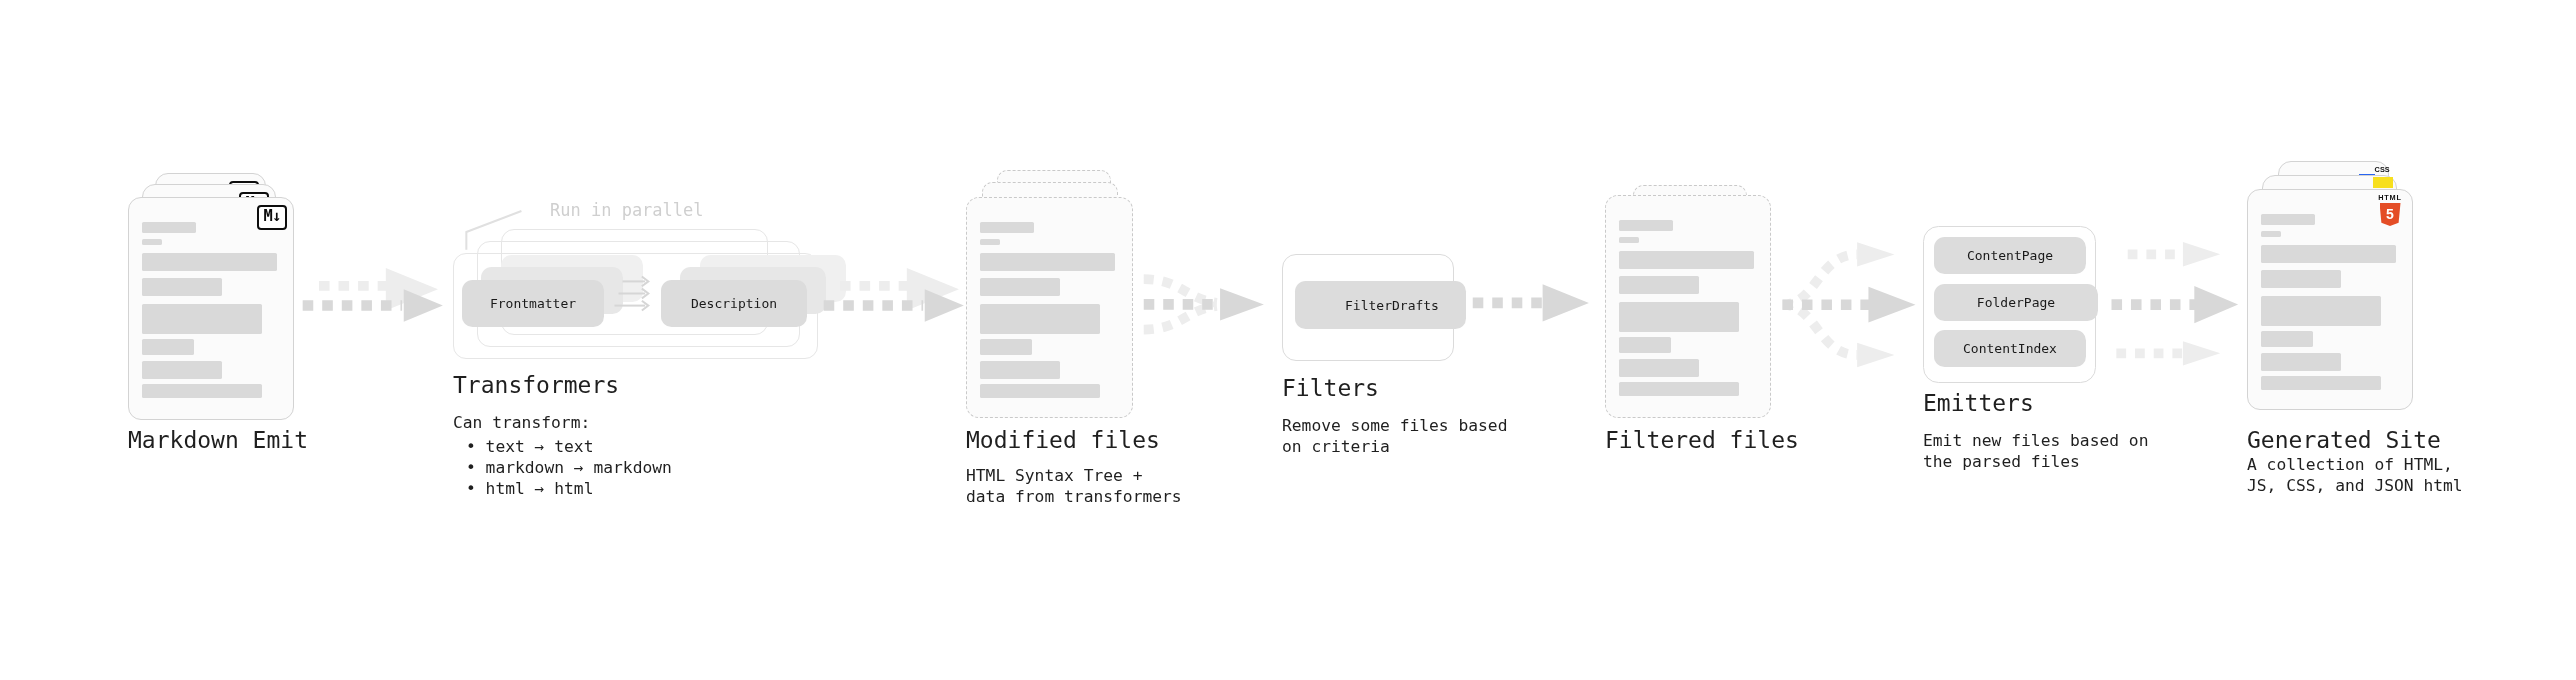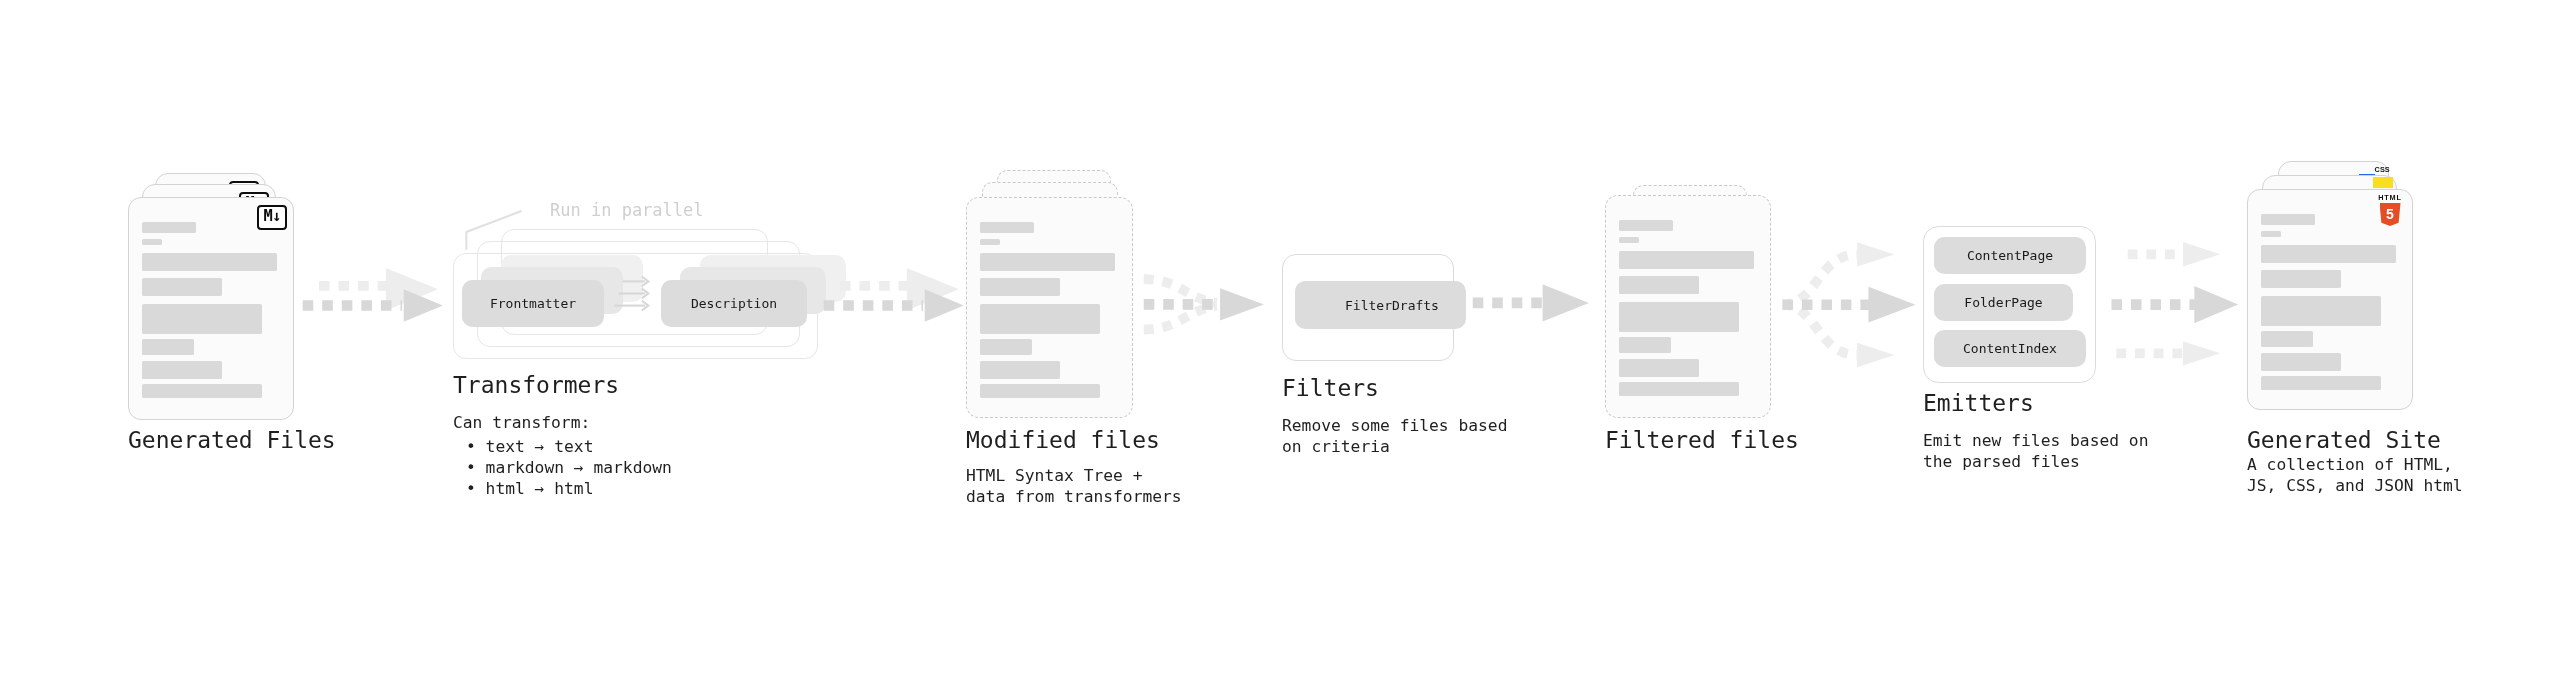--- a/index.html
+++ b/index.html
@@ -72,21 +72,21 @@
       <div class="md-badge">M↓</div>
       <div class="bar b1"></div>
       <div class="bar b2"></div>
       <div class="bar b3"></div>
       <div class="bar b4"></div>
       <div class="bar b5"></div>
       <div class="bar b6"></div>
       <div class="bar b7"></div>
       <div class="bar b8"></div>
     </div>
-    <div class="stage-title" style="left:128px;top:426px;">Generated Files</div>
+    <div class="stage-title" style="left:128px;top:426px;">Markdown Emit</div>
   </div>
 
   <svg style="left:288px;top:268px;" width="163" height="75" viewBox="0 0 200 92">
     <line x1="38" y1="22" x2="122" y2="22" stroke="var(--arrow-light,#ededed)" stroke-width="12" stroke-dasharray="13 11"></line>
     <polygon points="120,0 184,26 120,52" fill="var(--arrow-light,#ededed)"></polygon>
     <line x1="18" y1="46" x2="140" y2="46" stroke="var(--arrow-dark,#d8d8d8)" stroke-width="13" stroke-dasharray="13 11"></line>
     <polygon points="142,26 190,46 142,66" fill="var(--arrow-dark,#d8d8d8)"></polygon>
   </svg>
 
   <div>
@@ -189,21 +189,21 @@
     <polygon points="100,10 146,25 100,40" fill="var(--arrow-light,#ededed)"></polygon>
     <path d="M 8 87 C 50 87 52 149 100 149" fill="none" stroke="var(--arrow-light,#ededed)" stroke-width="12" stroke-dasharray="12 11"></path>
     <polygon points="100,134 146,149 100,164" fill="var(--arrow-light,#ededed)"></polygon>
     <line x1="8" y1="87" x2="118" y2="87" stroke="var(--arrow-dark,#d8d8d8)" stroke-width="13" stroke-dasharray="13 11"></line>
     <polygon points="114,65 172,87 114,109" fill="var(--arrow-dark,#d8d8d8)"></polygon>
   </svg>
 
   <div>
     <div class="panel" style="left:1923px;top:226px;width:173px;height:157px;border-radius:15.4px;"></div>
     <div class="pill" style="left:1934px;top:237px;width:152px;height:37px;">ContentPage</div>
-    <div class="pill" style="left:1934px;top:284px;width:139px;height:37px;">FolderPage</div>
+    <div class="pill" style="left:1934px;top:284px;width:164px;height:37px;">FolderPage</div>
     <div class="pill" style="left:1934px;top:330px;width:152px;height:37px;">ContentIndex</div>
     <div class="stage-title" style="left:1923px;top:389px;">Emitters</div>
     <div class="stage-desc" style="left:1923px;top:430px;">Emit new files based on</div>
     <div class="stage-desc" style="left:1923px;top:451px;">the parsed files</div>
   </div>
 
   <svg style="left:2105px;top:234px;" width="138" height="138" viewBox="0 0 170 170">
     <line x1="28" y1="25" x2="96" y2="25" stroke="var(--arrow-light,#ededed)" stroke-width="12" stroke-dasharray="12 11"></line>
     <polygon points="96,10 142,25 96,40" fill="var(--arrow-light,#ededed)"></polygon>
     <line x1="8" y1="87" x2="112" y2="87" stroke="var(--arrow-dark,#d8d8d8)" stroke-width="13" stroke-dasharray="13 11"></line>

